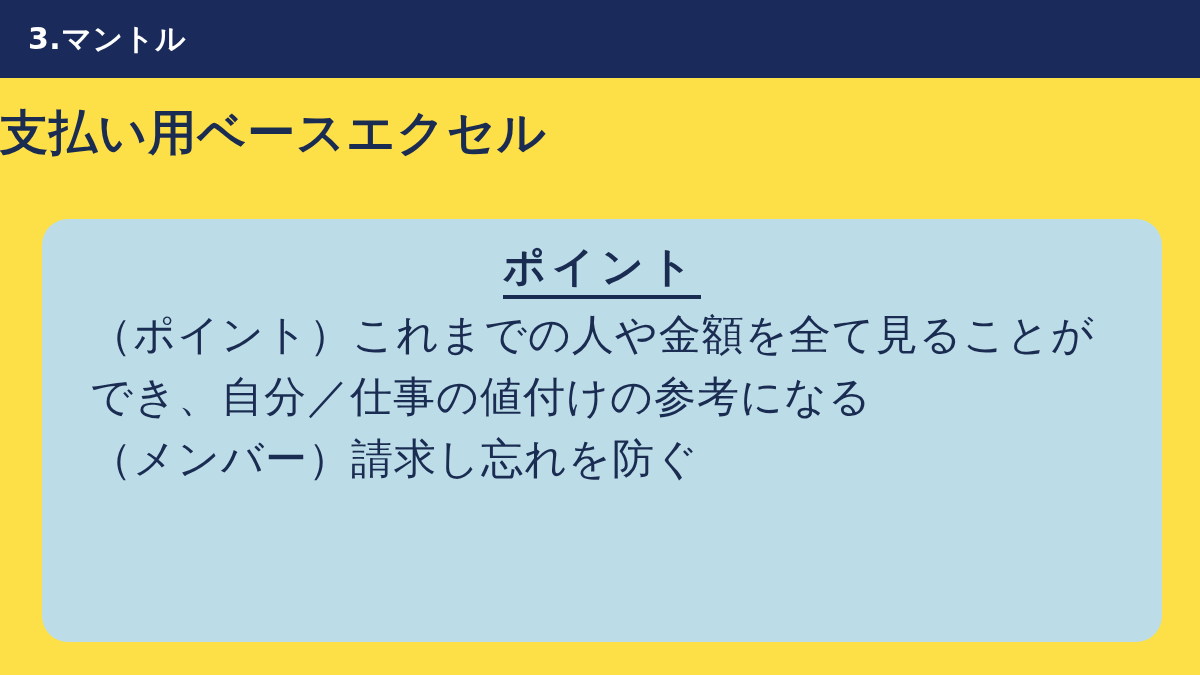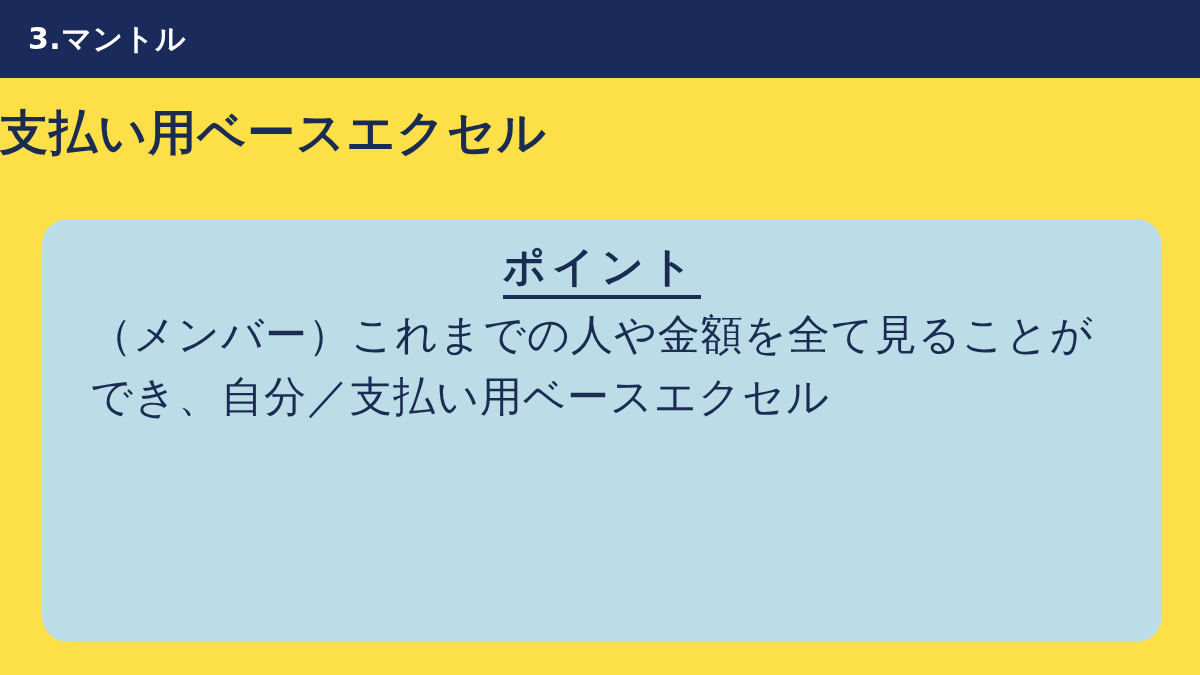--- a/index.html
+++ b/index.html
@@ -121,18 +121,19 @@
 
   <div class="slide-title">支払い用ベースエクセル</div>
 
   <div class="content-panel">
 
     <div class="panel-heading">
       <span class="underlined">ポイント</span>
     </div>
 
     <ul class="panel-body">
-      <li class="panel-line wrapped">（メンバー）これまでの人や金額を全て見ることができ、自分／支払い用ベースエクセル</li>
+      <li class="panel-line wrapped">（ポイント）これまでの人や金額を全て見ることができ、自分／仕事の値付けの参考になる</li>
+      <li class="panel-line">（メンバー）請求し忘れを防ぐ</li>
     </ul>
 
   </div>
 
 </div>
 
 </body></html>

